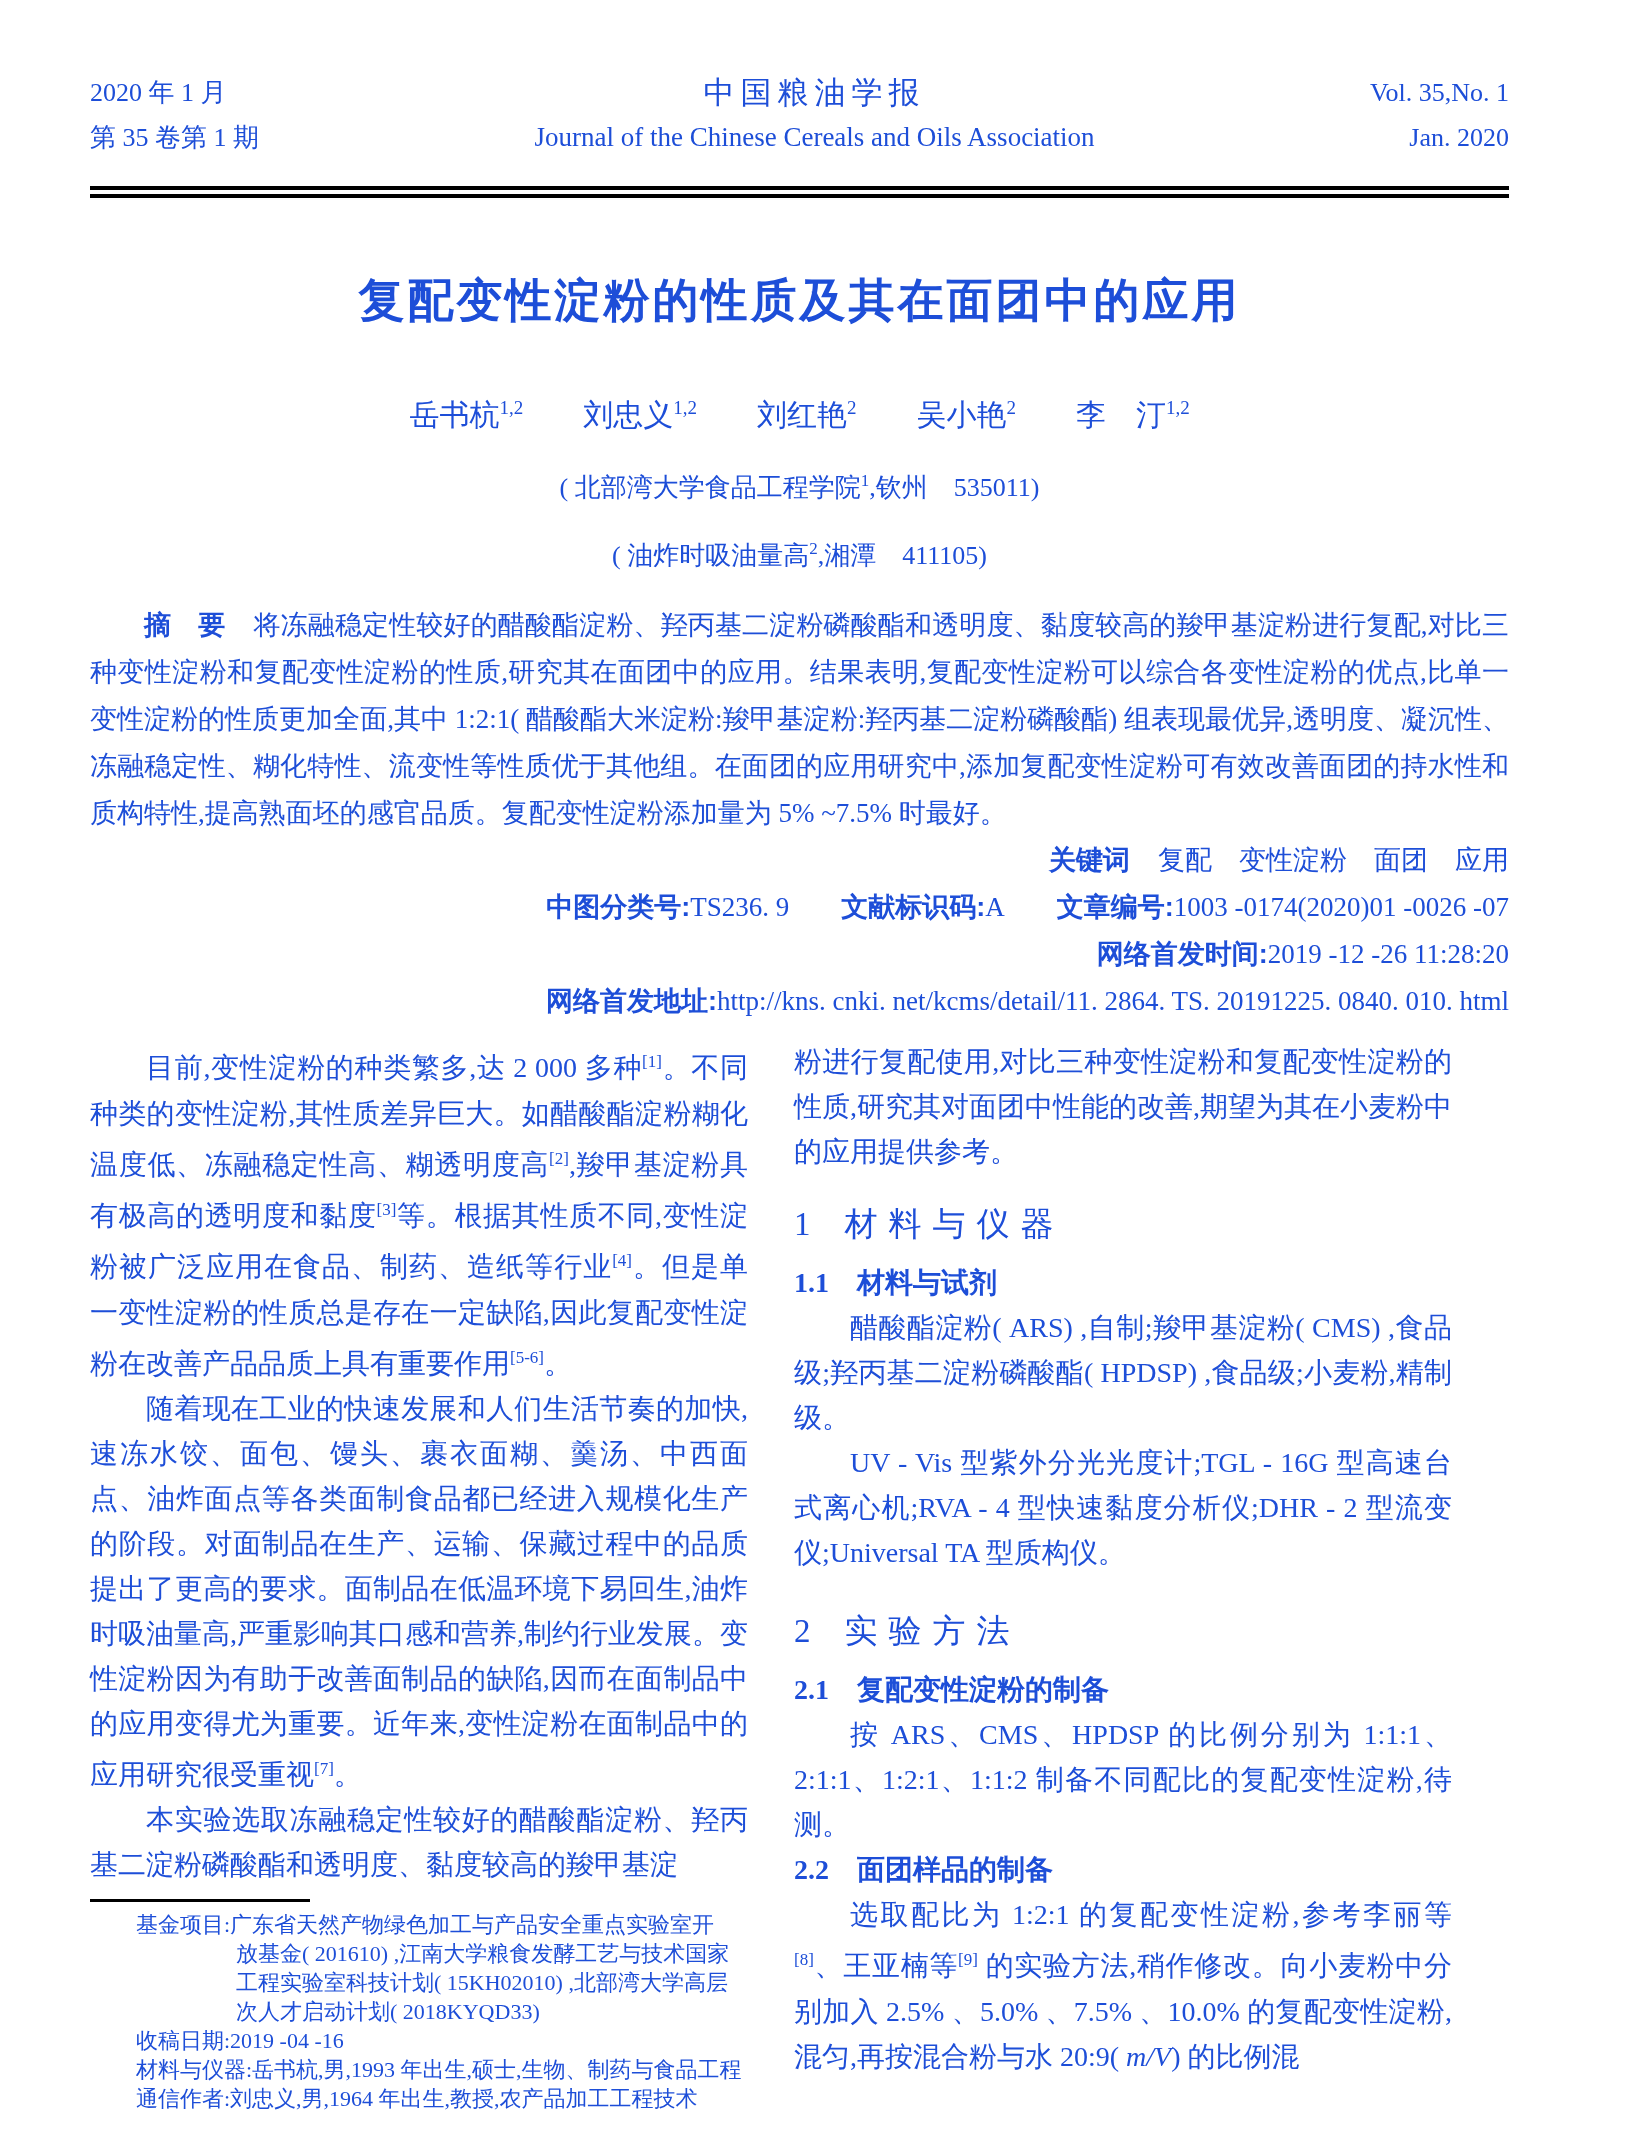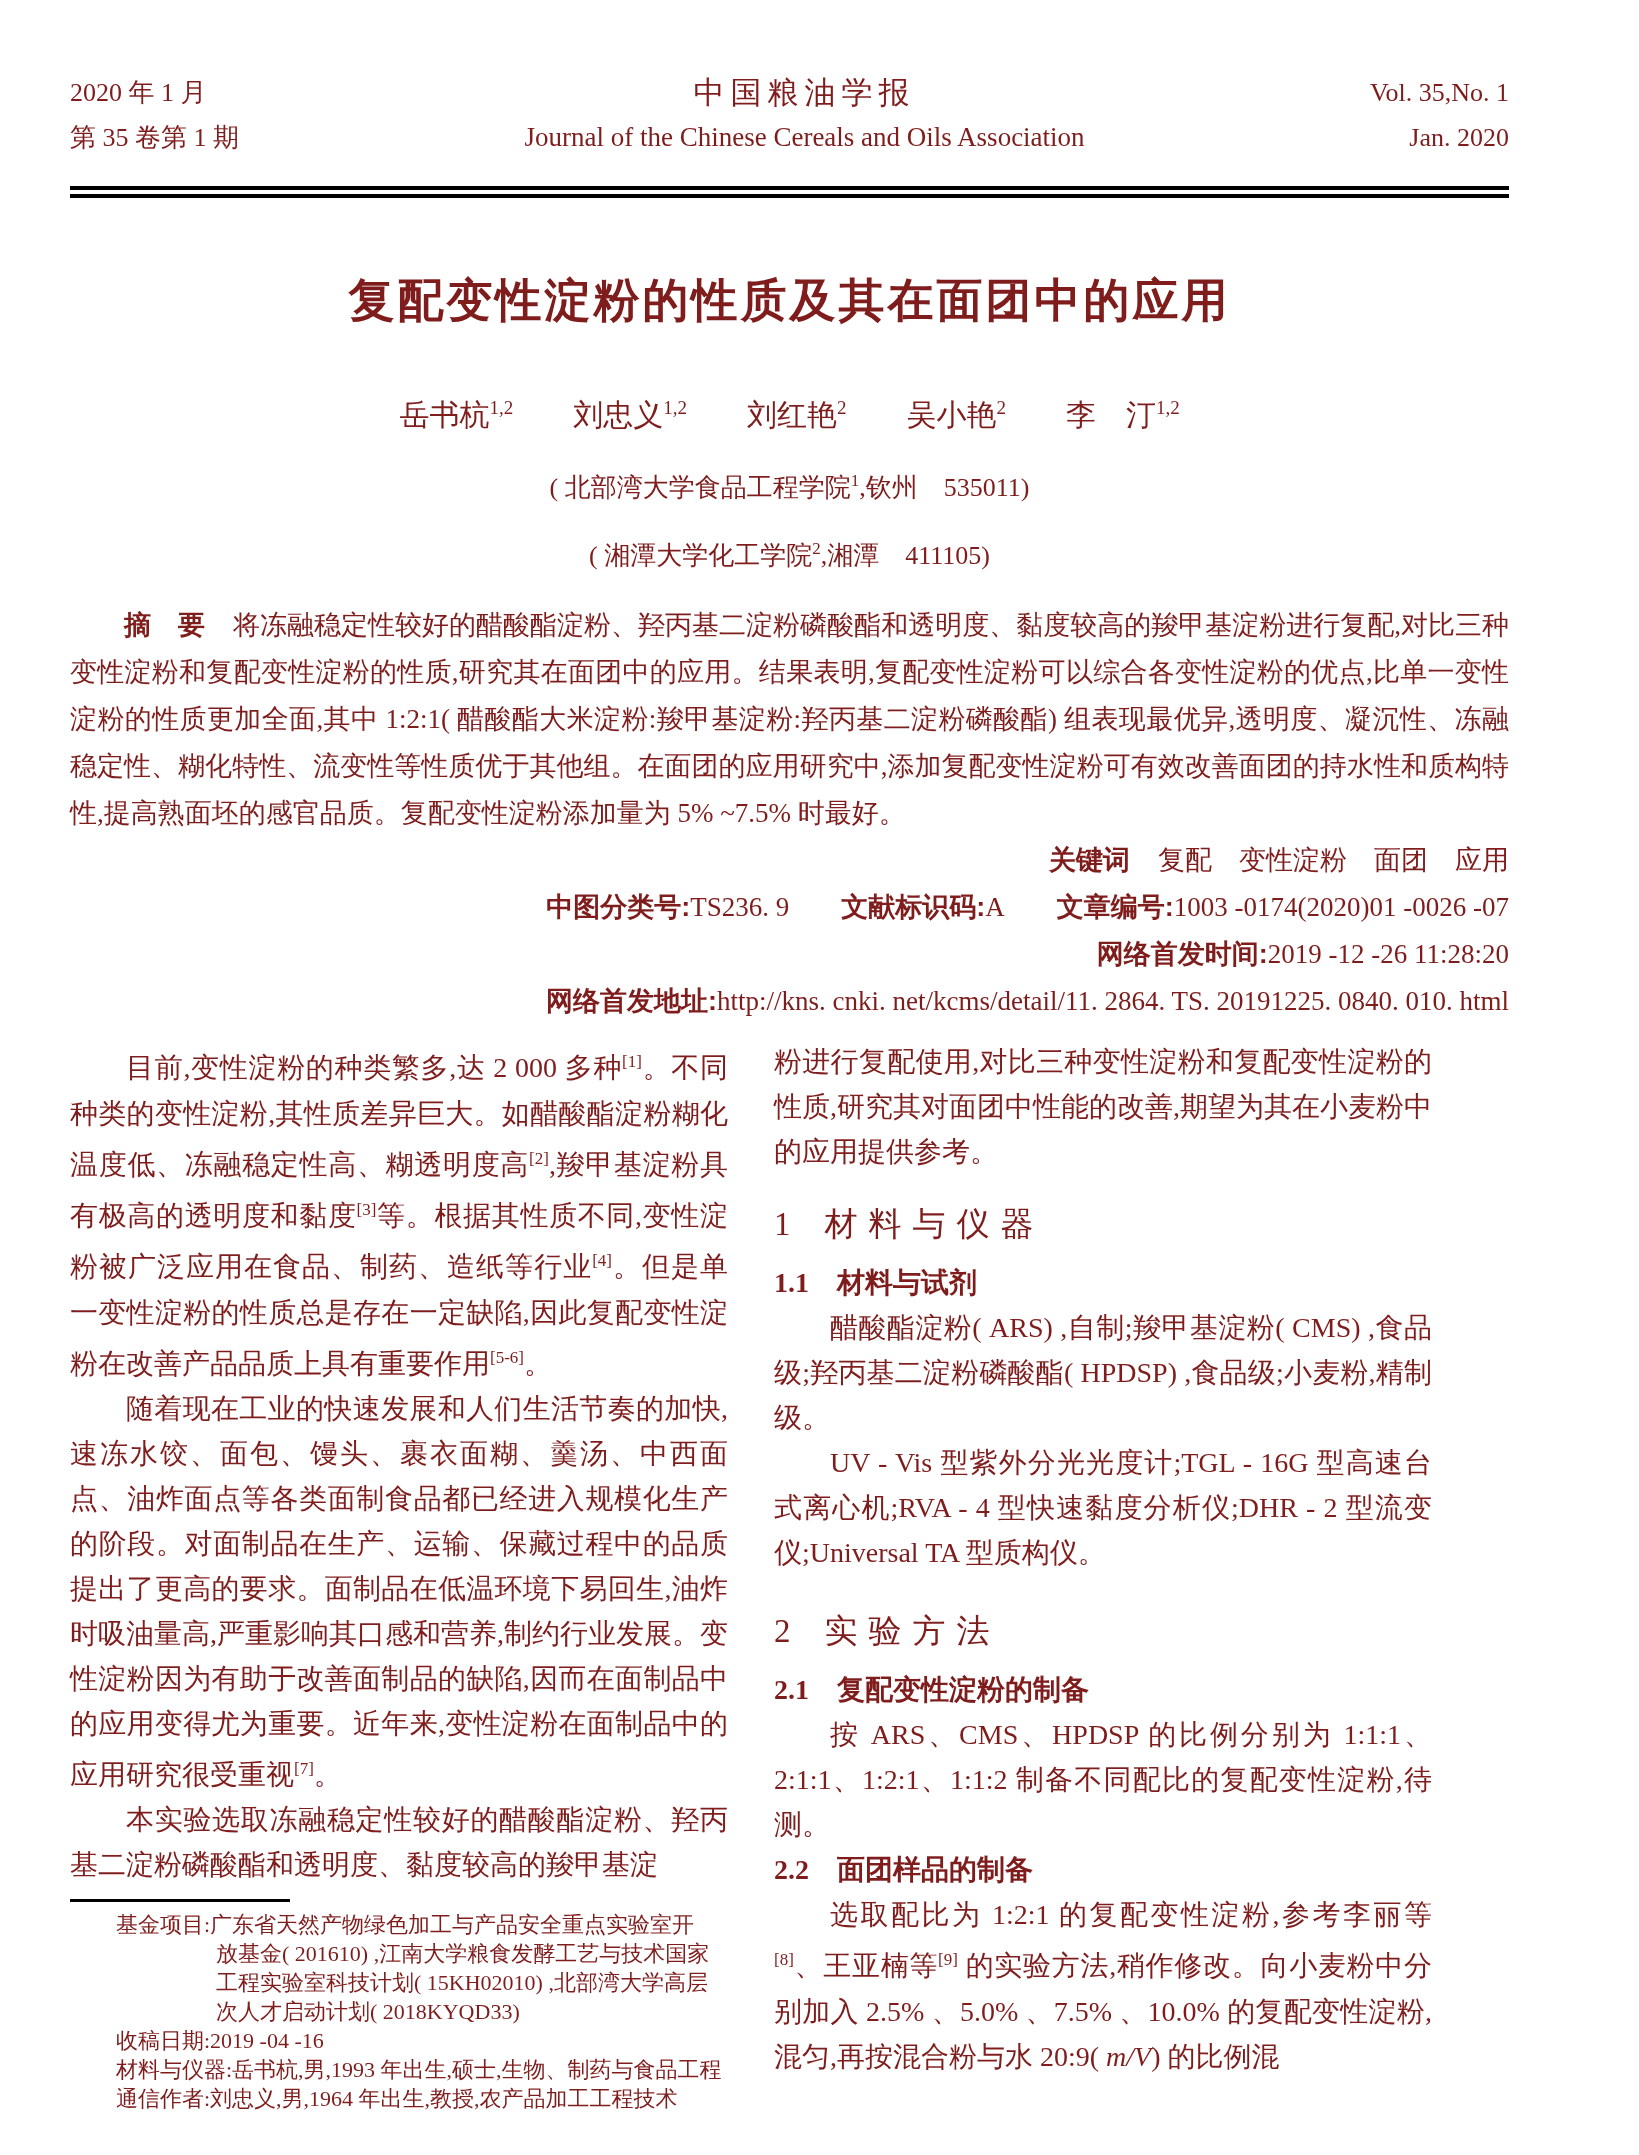--- a/index.html
+++ b/index.html
@@ -1,22 +1,22 @@
 <!DOCTYPE html>
 <html><head>
 <meta charset="utf-8">
 <style>
   html,body{margin:0;padding:0;background:#ffffff;}
   .page{
     position:relative;
     width:1639px;height:2155px;
     box-sizing:border-box;
-    padding:70px 130px 0 70px;
+    padding:70px 130px 0 90px;
     background:#ffffff;
-    color:#7f1d1d;
+    color:#1d4ed8;
     font-family:"Liberation Serif","DejaVu Serif",serif;
     overflow:hidden;
   }
   
   .header{display:flex;justify-content:space-between;align-items:flex-start;font-size:26px;line-height:45px;}
   .h-side{white-space:nowrap;}
   .h-center{text-align:center;}
   .h-center .jcn{font-size:31px;letter-spacing:6px;line-height:45px;}
   .h-center .jen{font-size:27px;line-height:45px;}
   .rule-double{margin-top:26px;height:4px;border-top:4px solid #000;border-bottom:4px solid #000;}
@@ -71,21 +71,21 @@
     </div>
   </div>
 
   <div class="rule-double"></div>
 
   <h1 class="title">复配变性淀粉的性质及其在面团中的应用</h1>
 
   <div class="authors"><span>岳书杭</span><sup>1,2</sup><span>　　刘忠义</span><sup>1,2</sup><span>　　刘红艳</span><sup>2</sup><span>　　吴小艳</span><sup>2</sup><span>　　李　汀</span><sup>1,2</sup></div>
 
   <div class="affil"><span>( 北部湾大学食品工程学院</span><sup>1</sup><span>,钦州　535011)</span></div>
-  <div class="affil"><span>( 湘潭大学化工学院</span><sup>2</sup><span>,湘潭　411105)</span></div>
+  <div class="affil"><span>( 油炸时吸油量高</span><sup>2</sup><span>,湘潭　411105)</span></div>
 
   <p class="abstract"><span class="blabel gap-after">摘　要</span><span>将冻融稳定性较好的醋酸酯淀粉、羟丙基二淀粉磷酸酯和透明度、黏度较高的羧甲基淀粉进行复配,对比三种变性淀粉和复配变性淀粉的性质,研究其在面团中的应用。结果表明,复配变性淀粉可以综合各变性淀粉的优点,比单一变性淀粉的性质更加全面,其中 1:2:1( 醋酸酯大米淀粉:羧甲基淀粉:羟丙基二淀粉磷酸酯) 组表现最优异,透明度、凝沉性、冻融稳定性、糊化特性、流变性等性质优于其他组。在面团的应用研究中,添加复配变性淀粉可有效改善面团的持水性和质构特性,提高熟面坯的感官品质。复配变性淀粉添加量为 5% ~7.5% 时最好。</span></p>
 
   <p class="metaline"><span class="blabel gap-after">关键词</span><span>复配　变性淀粉　面团　应用</span></p>
 
   <p class="metaline"><span><span class="blabel">中图分类号:</span><span>TS236. 9</span></span><span class="pair2"><span class="blabel">文献标识码:</span><span>A</span></span><span class="pair2"><span class="blabel">文章编号:</span><span>1003 -0174(2020)01 -0026 -07</span></span></p>
 
   <p class="metaline"><span class="blabel">网络首发时间:</span><span>2019 -12 -26 11:28:20</span></p>
 
   <p class="metaline"><span class="blabel">网络首发地址:</span><span>http://kns. cnki. net/kcms/detail/11. 2864. TS. 20191225. 0840. 010. html</span></p>

